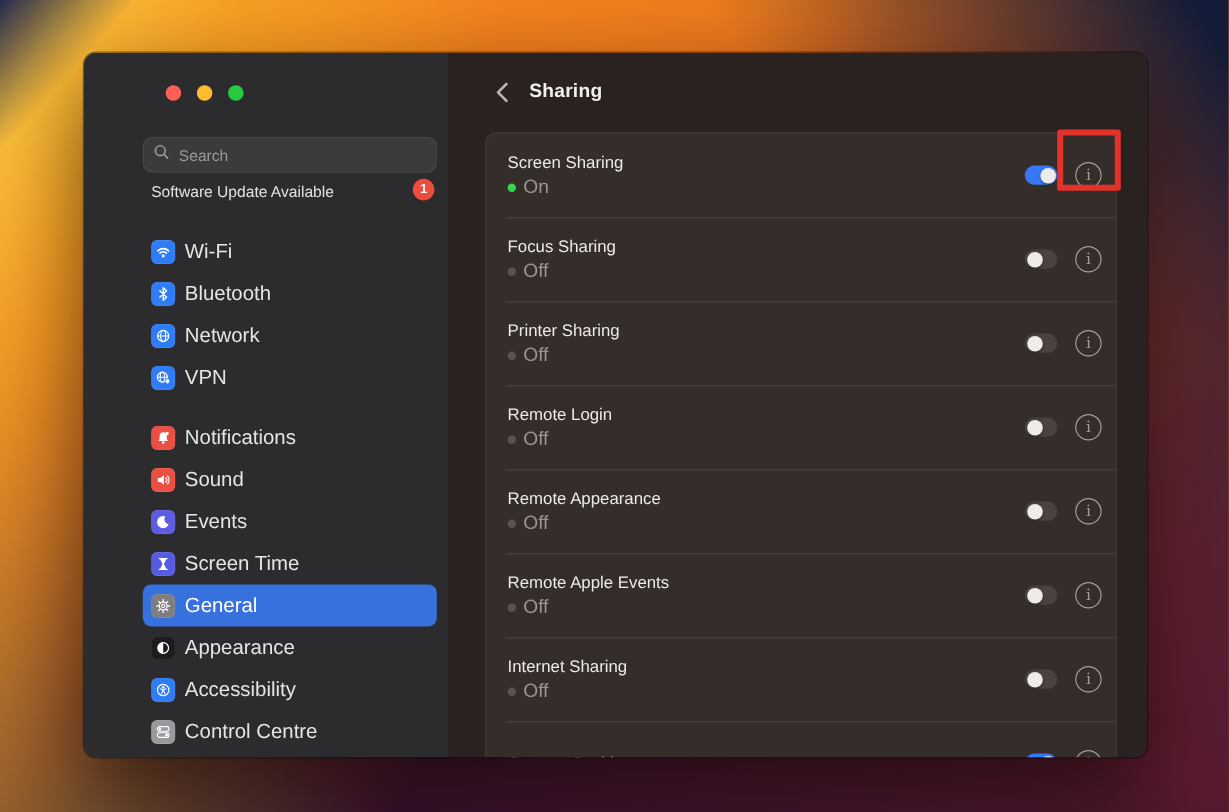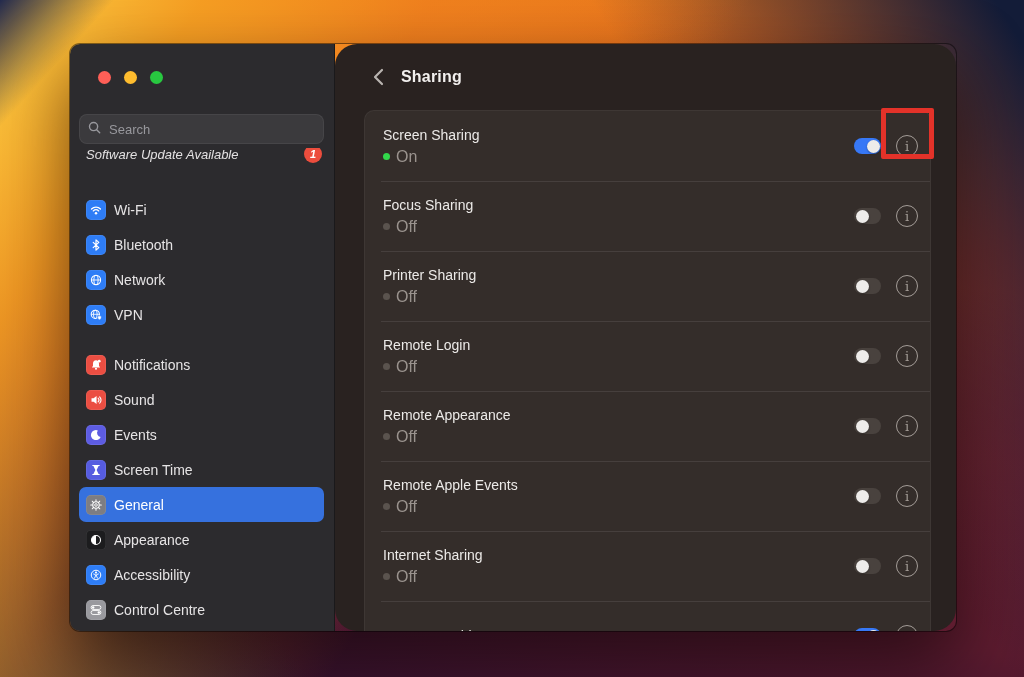--- a/index.html
+++ b/index.html
@@ -13,47 +13,47 @@
       linear-gradient(238deg,#131c38 2%,rgba(19,28,56,0) 30%),
       linear-gradient(52deg,#16383f 0%,rgba(22,56,63,0) 20%),
       linear-gradient(8deg,#2e1030 0%,#5c1b2f 20%,rgba(122,34,44,.75) 44%,rgba(122,34,44,0) 64%),
       linear-gradient(160deg,#ef8c1e 10%,#e2601d 38%,#c23c1e 58%,#8a2a2e 78%,#4a1b33 95%);}
   
   #window{position:absolute;left:70px;top:44px;width:886px;height:587px;
     border-radius:10px;overflow:hidden;display:flex;
     box-shadow:0 30px 70px rgba(0,0,0,.55),0 0 0 1px rgba(0,0,0,.45);}
   
   #sidebar{width:264px;flex:0 0 264px;background:#2c2b2e;display:flex;flex-direction:column;
-    border-right:1px solid rgba(0,0,0,.4);}
+    border-right:1px solid rgba(0,0,0,.4);padding-left:40px;}
   .traffic-lights{display:flex;gap:13px;padding:27px 0 0 28px;}
   .tl{width:13px;height:13px;border-radius:50%;}
   .tl.red{background:#ff5f57}.tl.yellow{background:#febc2e}.tl.green{background:#28c840}
   .search-wrap{margin:30px 10px 0 9px;height:30px;background:rgba(255,255,255,.075);
     border:1px solid rgba(255,255,255,.06);border-radius:8px;display:flex;align-items:center;
     padding:0 8px;box-sizing:border-box;gap:6px;}
   .search-wrap input{background:transparent;border:none;outline:none;color:#dddddd;
     font-size:13px;width:100%;font-family:inherit;}
   .search-wrap input::placeholder{color:#98989d;}
   .sidebar-scroll{margin-top:4px;overflow:hidden;flex:1;padding:0 10px 0 9px;}
-  .update-row{display:flex;align-items:center;margin-top:-7px;height:26px;color:#e3e1e2;
-    font-size:13px;padding:0 2px 0 7px;font-style:italic;}
+  .update-row{display:flex;align-items:flex-end;margin-top:-7px;height:26px;color:#e3e1e2;
+    font-size:13px;padding:0 2px 0 7px;}
   .update-row .badge{margin-left:auto;width:18px;height:18px;border-radius:50%;
     background:#ec4d3d;color:#fff;font-size:11px;display:flex;align-items:center;
     justify-content:center;font-weight:700;}
   .side-group{margin-top:25px;display:flex;flex-direction:column;}
   .side-group.g2{margin-top:15px;}
   .side-group.g3{margin-top:0;}
   .side-item{display:flex;align-items:center;gap:8px;height:35px;border-radius:7px;
-    padding:0 7px;color:#e6e4e5;font-size:14px;cursor:default;box-sizing:border-box;}
+    padding:0 7px;color:#e6e4e5;font-size:17px;cursor:default;box-sizing:border-box;}
   .side-item.selected{background:#3671de;color:#ffffff;}
   .app-icon{width:20px;height:20px;border-radius:5px;flex:0 0 20px;display:flex;
     align-items:center;justify-content:center;box-shadow:inset 0 0 0 .5px rgba(255,255,255,.15);}
   .app-icon svg{display:block;}
   
-  #main{flex:1;background:#292220;display:flex;flex-direction:column;min-width:0;border-radius:22px;}
+  #main{flex:1;background:#292220;display:flex;flex-direction:column;min-width:0;}
   .main-header{height:66px;display:flex;align-items:center;gap:13px;padding-left:33px;flex:0 0 66px;}
   .back-btn{width:20px;height:24px;display:flex;align-items:center;justify-content:center;cursor:default;}
   .main-title{color:#f2f0ee;font-size:16px;font-weight:700;letter-spacing:.2px;}
   .panel{margin:0 25px 0 29px;background:#342d2a;border-radius:10px;
     border:1px solid rgba(255,255,255,.05);box-sizing:border-box;}
   .srow{position:relative;height:70px;display:flex;align-items:center;
     padding:0 12px 0 18px;box-sizing:border-box;}
   .srow + .srow::before{content:"";position:absolute;left:16px;right:0;top:0;height:1px;
     background:rgba(255,255,255,.09);}
   .srow .texts{display:flex;flex-direction:column;gap:5px;}

